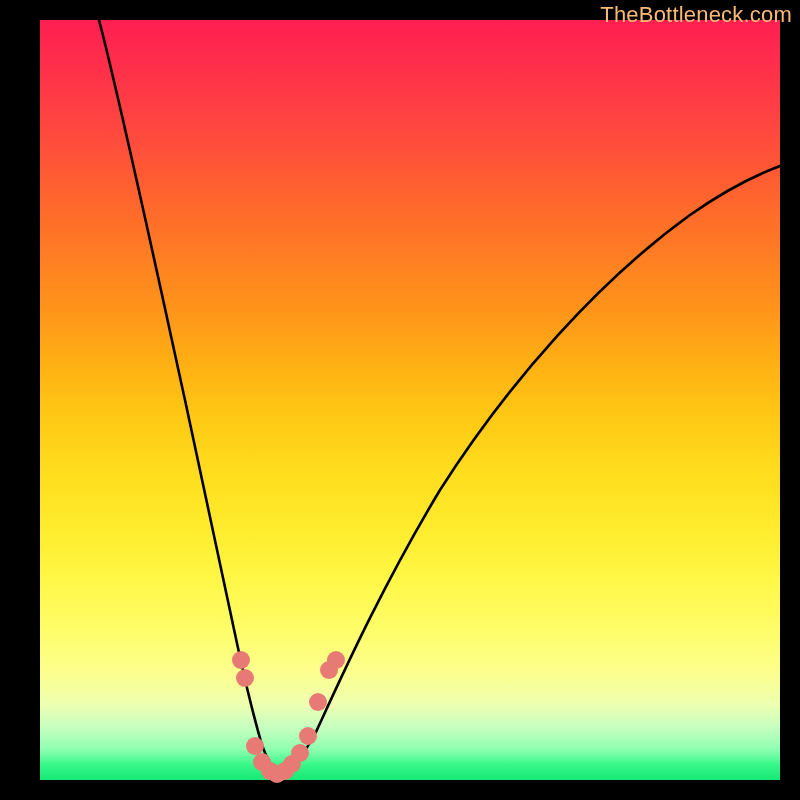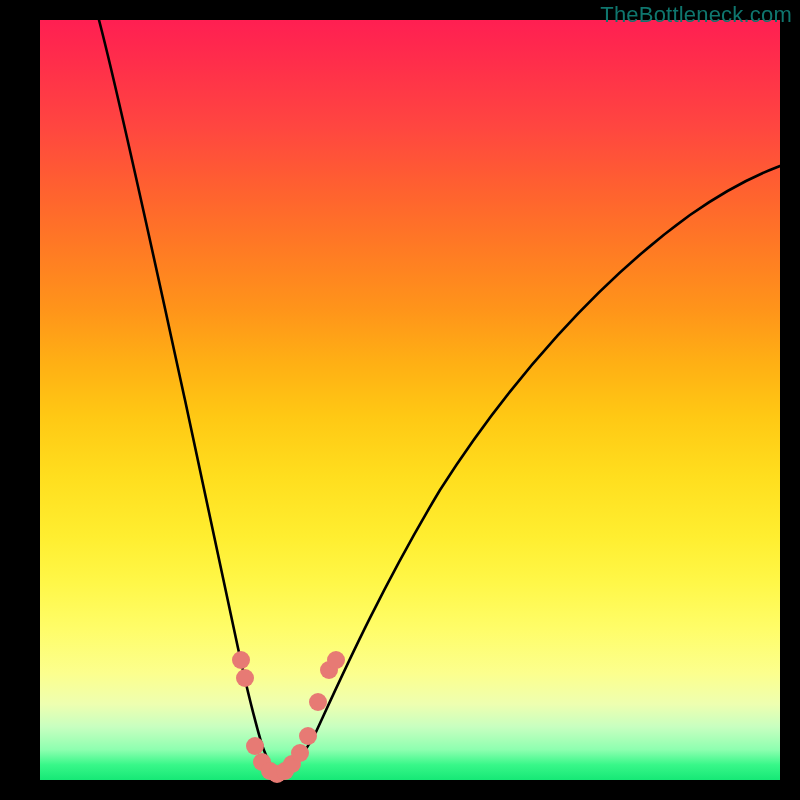--- a/index.html
+++ b/index.html
@@ -42,21 +42,21 @@
       #8effb0 96%,
       #38f789 98%,
       #16e876 100%);
   }
   .watermark {
     position: absolute;
     top: 2px;
     right: 8px;
     font-size: 22px;
     font-weight: 500;
-    color: #0f766e;
+    color: #fdba74;
     letter-spacing: 0.2px;
     z-index: 10;
     margin-left: 13px;
   }
   svg.curves {
     position: absolute;
     left: 0; top: 0;
     width: 740px; height: 760px;
     overflow: visible;
   }

